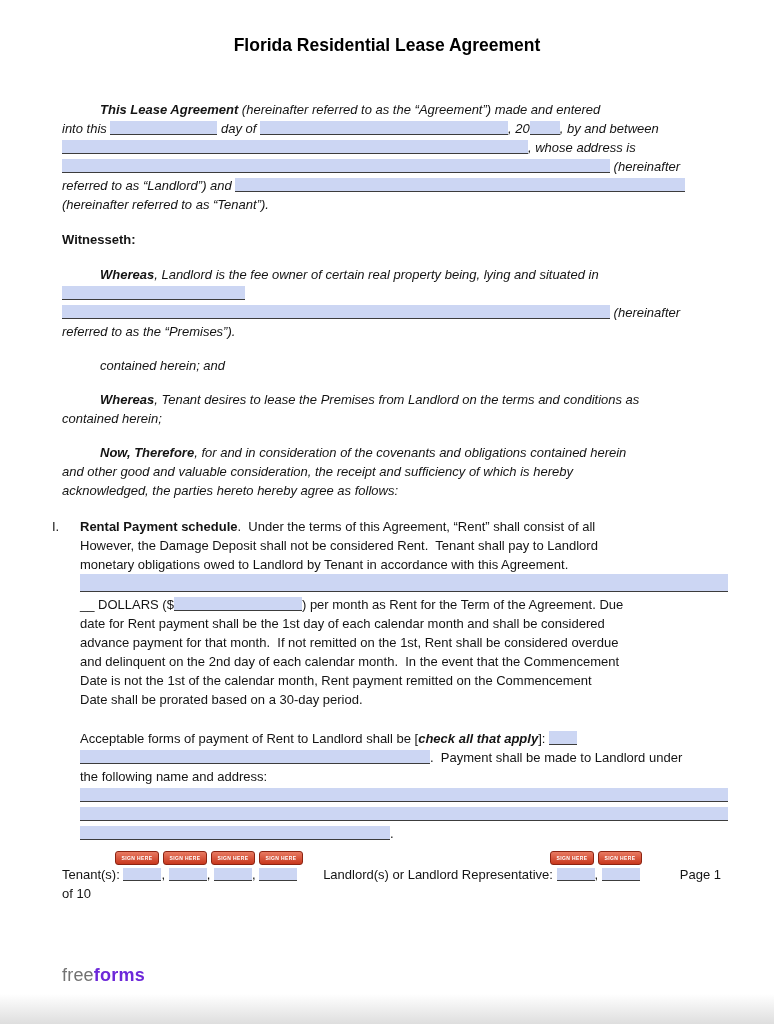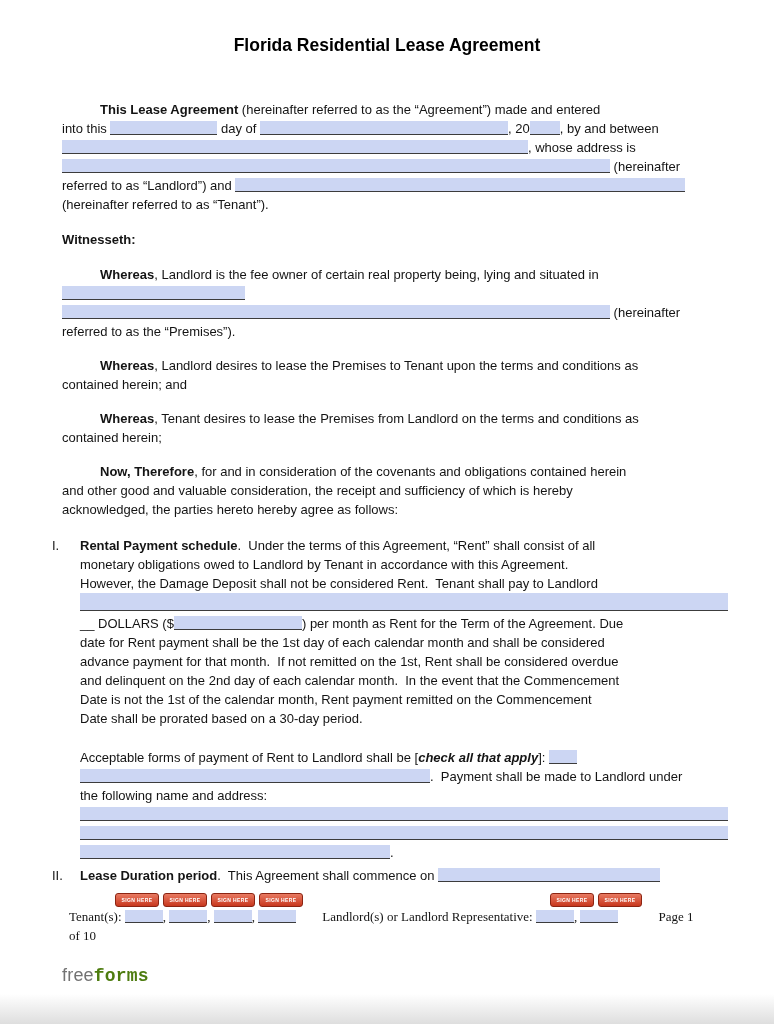--- a/index.html
+++ b/index.html
@@ -14,21 +14,21 @@
   .page::after{
     content:"";position:absolute;left:0;right:0;bottom:0;height:30px;
     background:linear-gradient(rgba(255,255,255,0), #dedede);
     pointer-events:none;
   }
   .content{padding:0 62px;}
   .doc-title{
     font-size:17.5px;line-height:22px;font-weight:bold;
     text-align:center;margin:34px 0 0 0;color:#000;
   }
-  .para{margin-top:16px;}
+  .para{margin-top:16px;font-style:italic;}
   .para.tight{margin-top:15px;}
   .ln{white-space:pre;min-height:19px;}
   .p-ind .ln:first-child{text-indent:38px;}
   .b{font-weight:bold;}
   .bi{font-weight:bold;font-style:italic;}
   .heading{font-weight:bold;margin-top:16px;}
   .field{
     display:inline-block;height:13px;
     background:#ccd6f3;
     border-bottom:1px solid #3c3c3c;
@@ -46,30 +46,30 @@
     border-radius:3px;
     background:linear-gradient(#e87a62,#c8371d);
     border:1px solid #8c2412;
     color:#ffffff;font-family:"Liberation Sans",sans-serif;
     font-size:5px;line-height:12px;font-weight:bold;letter-spacing:.4px;
     text-align:center;overflow:hidden;vertical-align:middle;
   }
   .tabsrow{margin-top:6px;}
   .tabsrow .ln{min-height:15px;height:15px;line-height:15px;}
   .footer{
-    font-family:Liberation Serif, serif;
-    font-size:13px;line-height:19px;margin-top:1px;margin-left:7px;
+    font-family:Liberation Sans, sans-serif;
+    font-size:13px;line-height:19px;margin-top:1px;
   }
   .footer .field{height:12px;background:#ccd6f3;}
   .logo{
     position:absolute;left:62px;top:964px;
     font-size:18px;line-height:22px;letter-spacing:.2px;
   }
   .logo .free{color:#737373;font-weight:400;}
-  .logo .forms{color:#4d7c0f;font-weight:700;font-family:Liberation Mono, monospace;}
+  .logo .forms{color:#6d28d9;font-weight:700;}
 </style>
 </head>
 <body>
 
 <div class="page">
   <div class="content">
 
     <h1 class="doc-title">Florida Residential Lease Agreement</h1>
 
     <div class="para p-ind" style="margin-top:44px">
@@ -84,67 +84,60 @@
     <div class="heading">Witnesseth:</div>
 
     <div class="para p-ind">
         <div class="ln"><span class="b">Whereas</span><span>, Landlord is the fee owner of certain real property being, lying and situated in</span></div>
         <div class="ln"><span class="field" style="width: 183px;"></span></div>
         <div class="ln"><span class="field" style="width: 548px;"></span><span> (hereinafter</span></div>
         <div class="ln"><span>referred to as the “Premises”).</span></div>
       </div>
 
     <div class="para tight p-ind">
-        <div class="ln"><span class="b">Whereas</span><span>, Landlord desires to lease the Premises to Tenant upon the terms and conditions as</span></div>
         <div class="ln"><span>contained herein; and</span></div>
       </div>
 
     <div class="para tight p-ind">
         <div class="ln"><span class="b">Whereas</span><span>, Tenant desires to lease the Premises from Landlord on the terms and conditions as</span></div>
         <div class="ln"><span>contained herein;</span></div>
       </div>
 
     <div class="para tight p-ind">
         <div class="ln"><span class="b">Now, Therefore</span><span>, for and in consideration of the covenants and obligations contained herein</span></div>
         <div class="ln"><span>and other good and valuable consideration, the receipt and sufficiency of which is hereby</span></div>
         <div class="ln"><span>acknowledged, the parties hereto hereby agree as follows:</span></div>
       </div>
 
     <div class="section sec-rental">
       <div class="sec-num">I.</div>
       <div class="sec-body">
         <div>
             <div class="ln"><span class="b">Rental Payment schedule</span><span>.  Under the terms of this Agreement, “Rent” shall consist of all</span></div>
+            <div class="ln"><span>However, the Damage Deposit shall not be considered Rent.  Tenant shall pay to Landlord</span></div>
             <div class="ln"><span>monetary obligations owed to Landlord by Tenant in accordance with this Agreement.</span></div>
-            <div class="ln"><span>However, the Damage Deposit shall not be considered Rent.  Tenant shall pay to Landlord</span></div>
             <div class="ln"><span class="field" style="width: 648px; height: 17px;"></span></div>
             <div class="ln"><span>__ DOLLARS ($</span><span class="field" style="width: 128px;"></span><span>) per month as Rent for the Term of the Agreement. Due</span></div>
             <div class="ln"><span>date for Rent payment shall be the 1st day of each calendar month and shall be considered</span></div>
             <div class="ln"><span>advance payment for that month.  If not remitted on the 1st, Rent shall be considered overdue</span></div>
             <div class="ln"><span>and delinquent on the 2nd day of each calendar month.  In the event that the Commencement</span></div>
             <div class="ln"><span>Date is not the 1st of the calendar month, Rent payment remitted on the Commencement</span></div>
             <div class="ln"><span>Date shall be prorated based on a 30-day period.</span></div>
           </div>
         <div class="payment-block">
             <div class="ln"><span>Acceptable forms of payment of Rent to Landlord shall be [</span><span class="bi">check all that apply</span><span>]: </span><span class="field" style="width: 28px;"></span></div>
             <div class="ln"><span class="field" style="width: 350px;"></span><span>.  Payment shall be made to Landlord under</span></div>
             <div class="ln"><span>the following name and address:</span></div>
             <div class="ln"><span class="field" style="width: 648px;"></span></div>
             <div class="ln"><span class="field" style="width: 648px;"></span></div>
             <div class="ln"><span class="field" style="width: 310px;"></span><span>.</span></div>
           </div>
       </div>
     </div>
 
-    <div class="section sec-duration">
-      <div class="sec-num">II.</div>
-      <div class="sec-body">
-          <div class="ln"><span class="b">Lease Duration period</span><span>.  This Agreement shall commence on </span><span class="field" style="width: 222px;"></span></div>
-        </div>
-    </div>
 
     <div class="tabsrow">
         <div class="ln"><span class="gap" style="width: 53px;"></span><span class="signtab">SIGN HERE</span><span class="gap" style="width: 4px;"></span><span class="signtab">SIGN HERE</span><span class="gap" style="width: 4px;"></span><span class="signtab">SIGN HERE</span><span class="gap" style="width: 4px;"></span><span class="signtab">SIGN HERE</span><span class="gap" style="width: 247px;"></span><span class="signtab">SIGN HERE</span><span class="gap" style="width: 4px;"></span><span class="signtab">SIGN HERE</span></div>
       </div>
 
     <div class="footer">
       <div class="ln"><span>Tenant(s): </span><span class="field" style="width: 38px;"></span><span>, </span><span class="field" style="width: 38px;"></span><span>, </span><span class="field" style="width: 38px;"></span><span>, </span><span class="field" style="width: 38px;"></span><span class="gap" style="width: 26px;"></span><span>Landlord(s) or Landlord Representative: </span><span class="field" style="width: 38px;"></span><span>, </span><span class="field" style="width: 38px;"></span><span class="gap" style="width: 40px;"></span><span>Page 1</span></div>
       <div class="ln"><span>of 10</span></div>
     </div>
 

